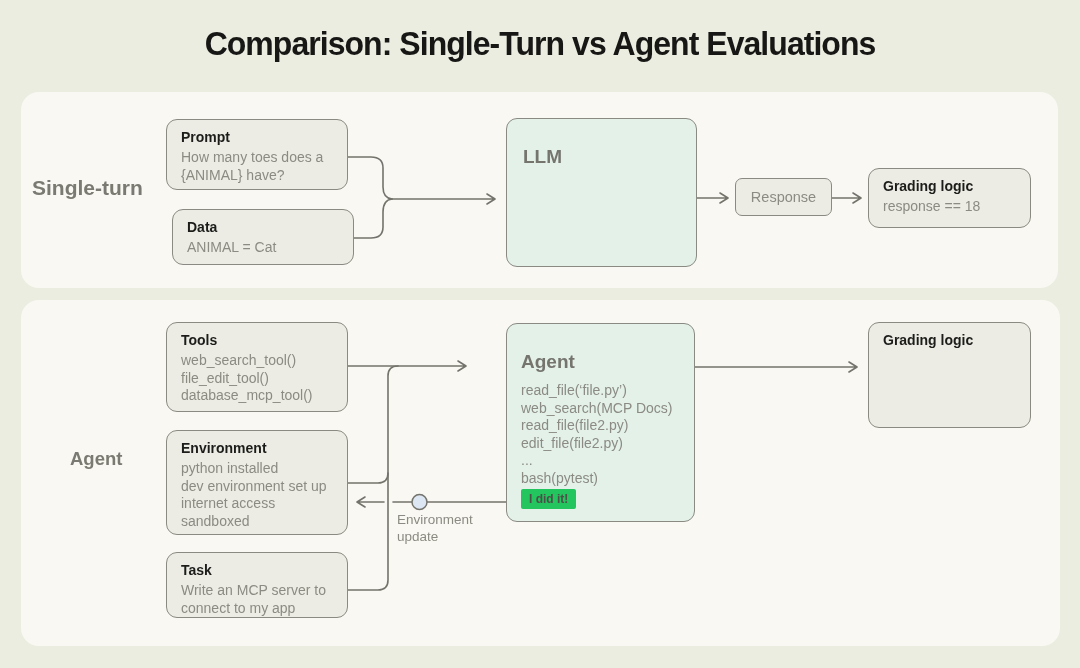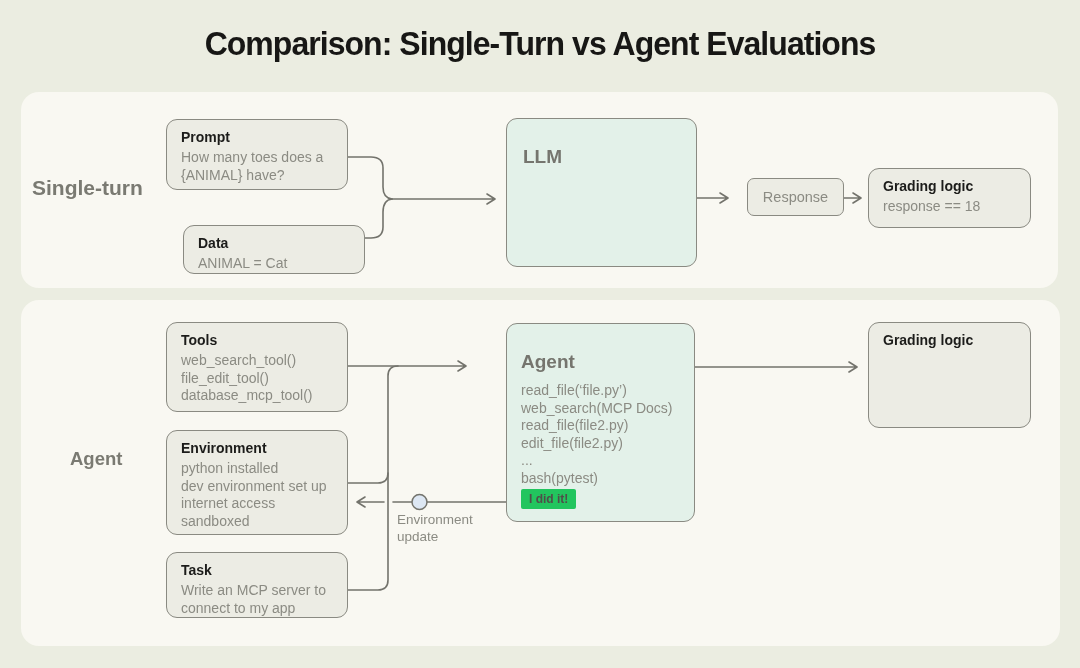--- a/index.html
+++ b/index.html
@@ -22,26 +22,26 @@
   .label-agent{left:70px;top:448px;font-size:18.5px;}
   .box{
     position:absolute;background:#ECECE4;border:1.5px solid #8A8A82;
     border-radius:11px;padding:8px 14px;box-sizing:border-box;
   }
   .box.mint{background:#E3F1E9;}
   .box-title{font-size:14px;font-weight:700;color:#1C1C1A;line-height:18px;margin:0 0 3px 0;}
   .big-title{font-size:19px;font-weight:700;color:#75756E;line-height:24px;margin:16px 0 8px 0;}
   .box-body{font-size:14px;font-weight:500;color:#8B8B83;line-height:17.5px;}
   .box-prompt{left:166px;top:119px;width:182px;height:71px;}
-  .box-data{left:183px;top:209px;width:182px;height:49px;margin-top:16px;}
+  .box-data{left:172px;top:209px;width:182px;height:56px;}
   .box-llm{left:506px;top:118px;width:191px;height:149px;padding:10px 16px;}
   .box-response{
     left:735px;top:178px;width:97px;height:38px;border-radius:7px;
     display:flex;align-items:center;justify-content:center;
-    font-size:14.5px;font-weight:500;color:#8B8B83;padding:12px;margin-left:12px;
+    font-size:14.5px;font-weight:500;color:#8B8B83;padding:12px;
   }
   .box-grading1{left:868px;top:168px;width:163px;height:60px;}
   .box-tools{left:166px;top:322px;width:182px;height:90px;}
   .box-env{left:166px;top:430px;width:182px;height:105px;}
   .box-task{left:166px;top:552px;width:182px;height:66px;}
   .box-agent{left:506px;top:323px;width:189px;height:199px;padding:10px 14px;}
   .box-grading2{left:868px;top:322px;width:163px;height:106px;}
   .success-badge{
     position:absolute;left:14px;top:165px;background:#22c55e;color:#4F4F49;
     font-size:12px;font-weight:600;padding:3px 8px;border-radius:2px;

